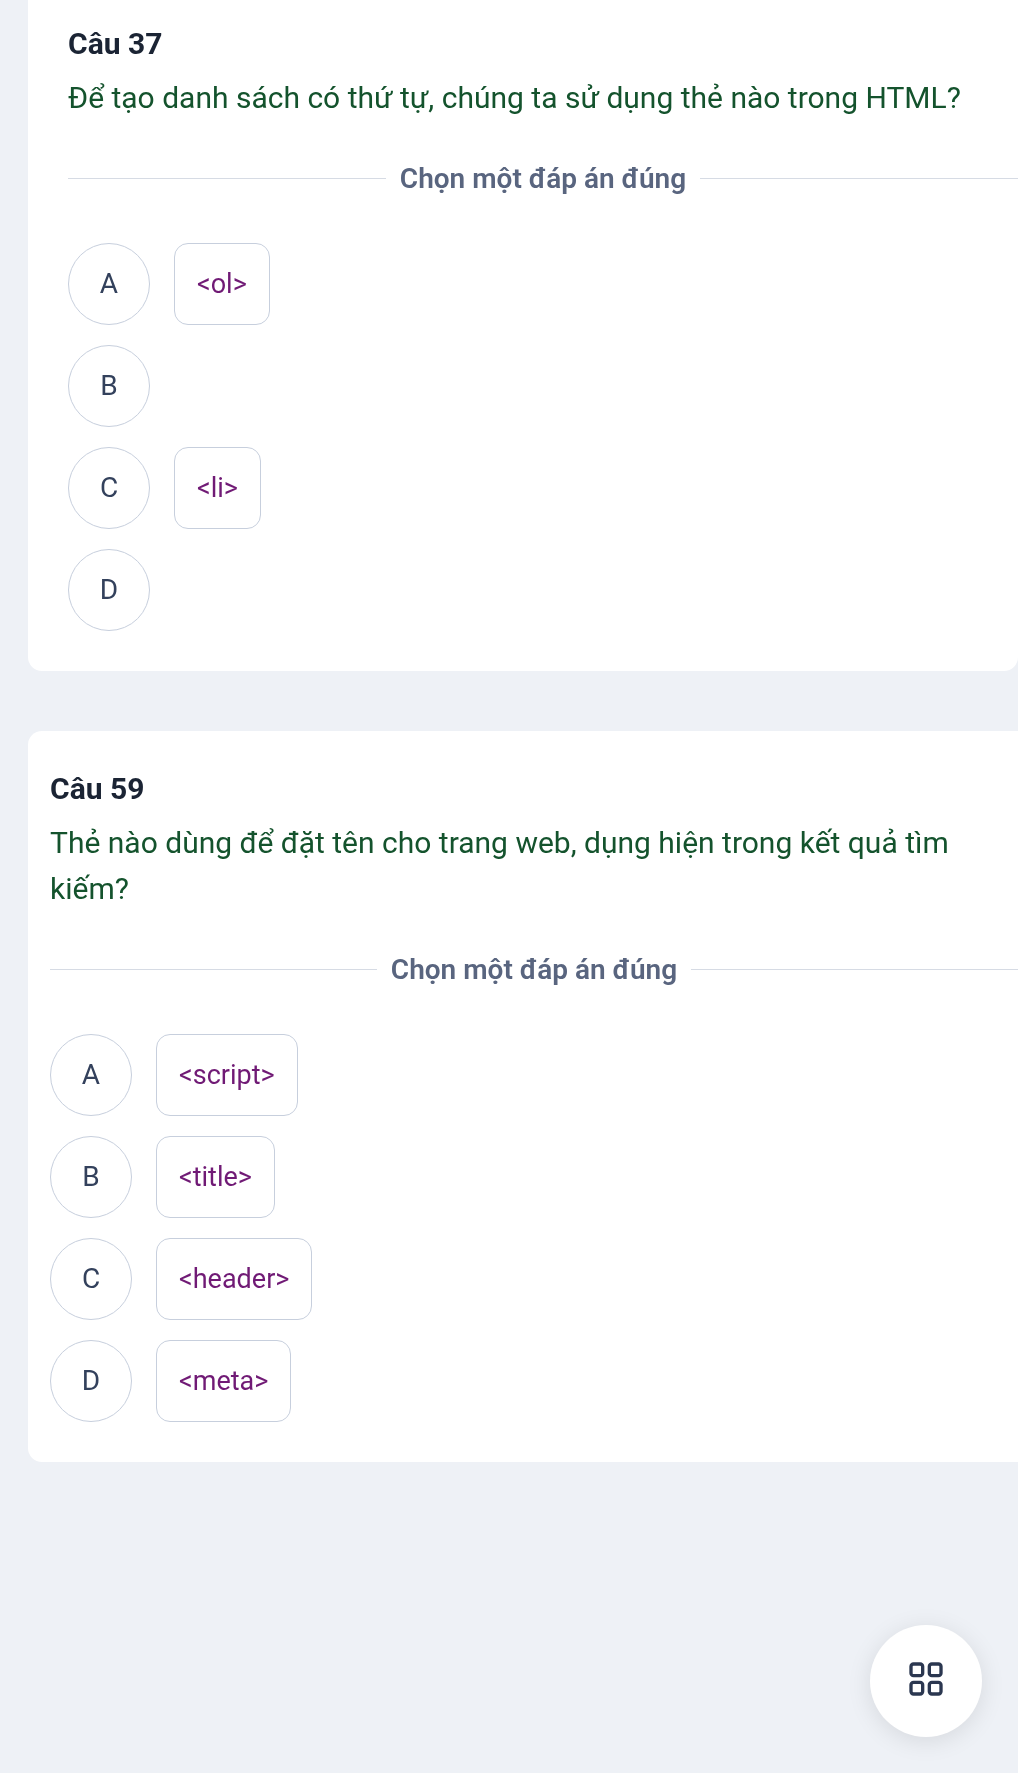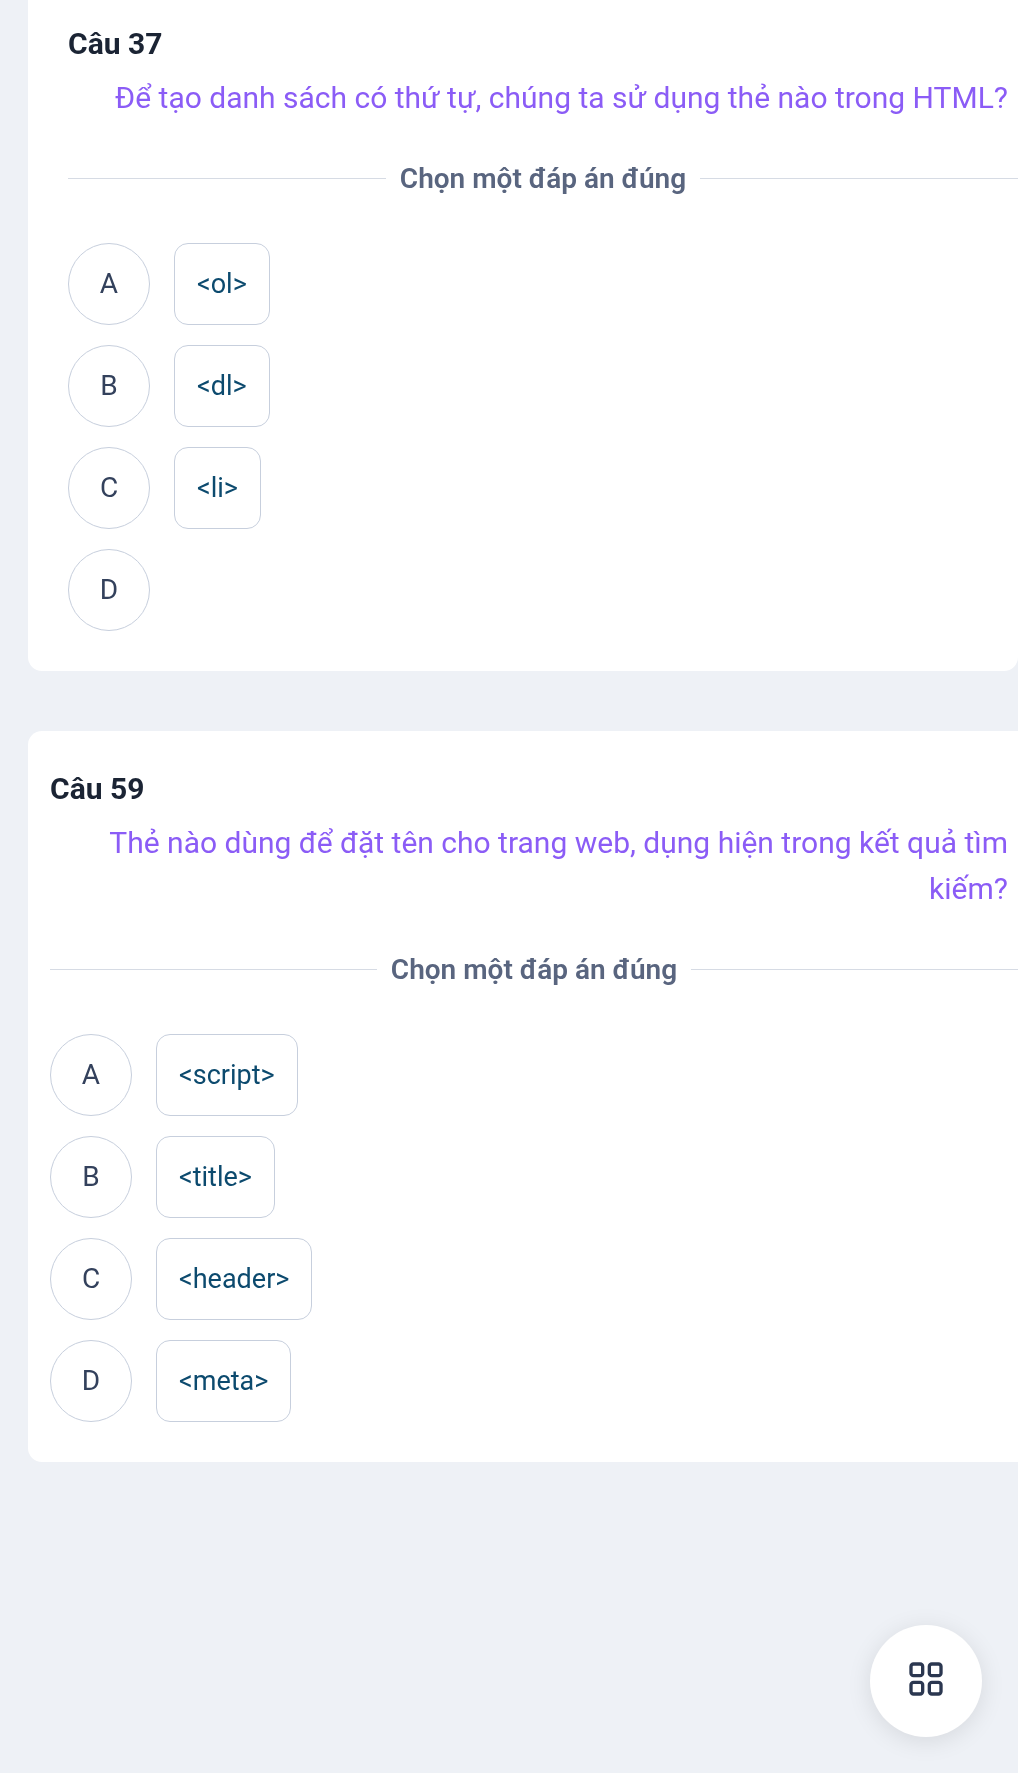--- a/index.html
+++ b/index.html
@@ -19,25 +19,24 @@
   }
   .card:first-of-type { border-radius: 0 0 14px 14px; padding-top: 26px; padding-left: 40px; }
   .q-title {
     font-size: 30px;
     font-weight: 700;
     color: #1b2434;
     margin-bottom: 14px;
   }
   .q-text {
     font-size: 30px;
-    color: #8b5cf6;
+    color: #14532d;
     line-height: 1.55;
     margin-bottom: 40px;
     padding-right: 10px;
-    text-align: right;
   }
   .divider-wrap {
     display: flex;
     align-items: center;
     gap: 14px;
     margin-bottom: 48px;
   }
   .divider-line {
     height: 1px;
     background: #d6dbe4;
@@ -74,21 +73,21 @@
   }
   .answer-box {
     min-width: 82px;
     height: 82px;
     border-radius: 14px;
     border: 1.5px solid #c7cfdd;
     display: inline-flex;
     align-items: center;
     justify-content: center;
     font-size: 27px;
-    color: #0c4a6e;
+    color: #701a75;
     background: #fff;
     padding: 0 22px;
   }
   .fab {
     position: absolute;
     right: 36px;
     bottom: 36px;
     width: 112px;
     height: 112px;
     border-radius: 50%;
@@ -113,21 +112,20 @@
     <div class="divider-line"></div>
   </div>
 
   <div class="options">
     <div class="option-row">
       <div class="letter-circle">A</div>
       <div class="answer-box">&lt;ol&gt;</div>
     </div>
     <div class="option-row">
       <div class="letter-circle">B</div>
-      <div class="answer-box">&lt;dl&gt;</div>
     </div>
     <div class="option-row">
       <div class="letter-circle">C</div>
       <div class="answer-box">&lt;li&gt;</div>
     </div>
     <div class="option-row">
       <div class="letter-circle">D</div>
     </div>
   </div>
 </div>

